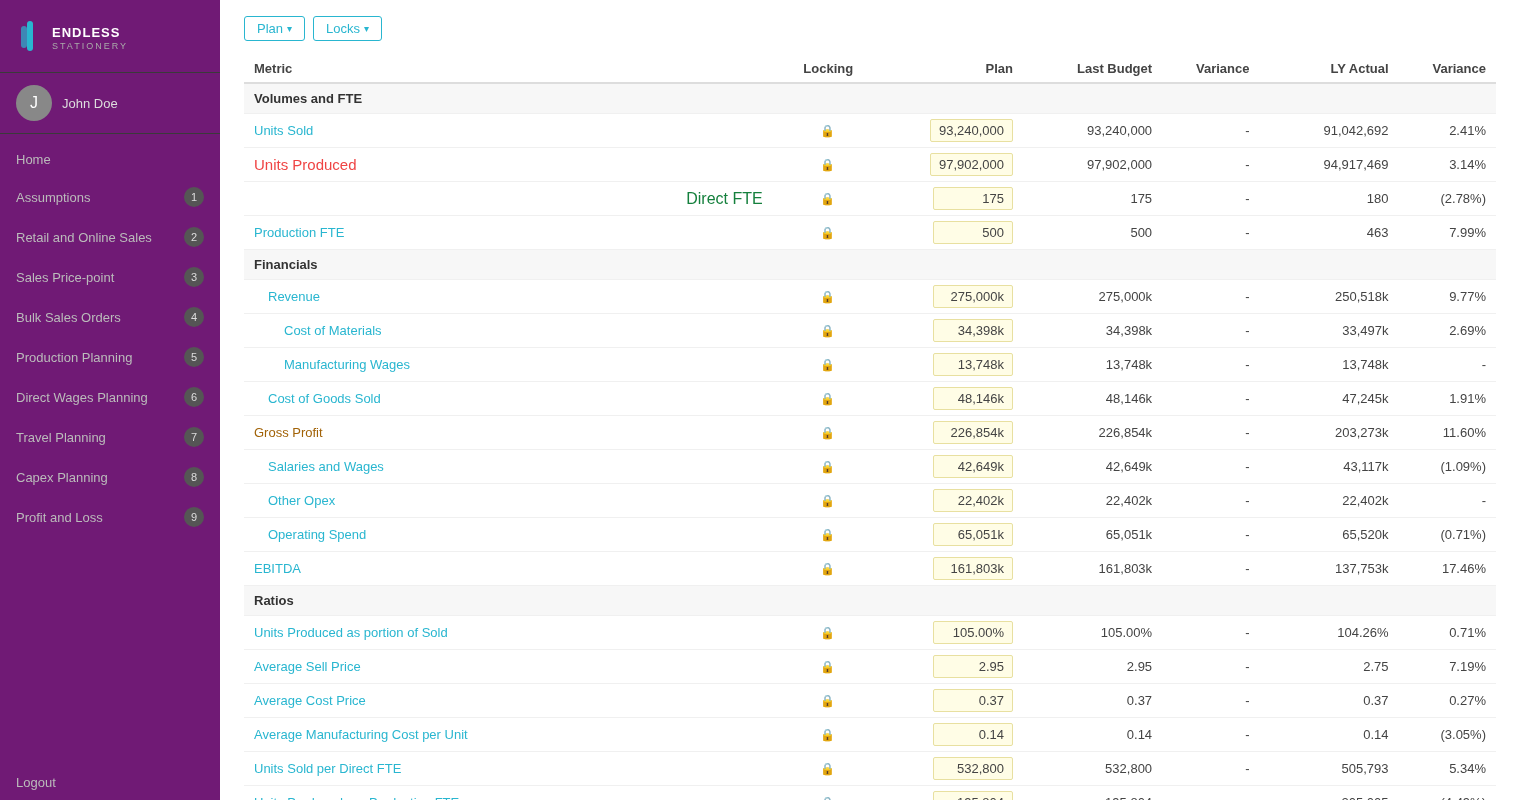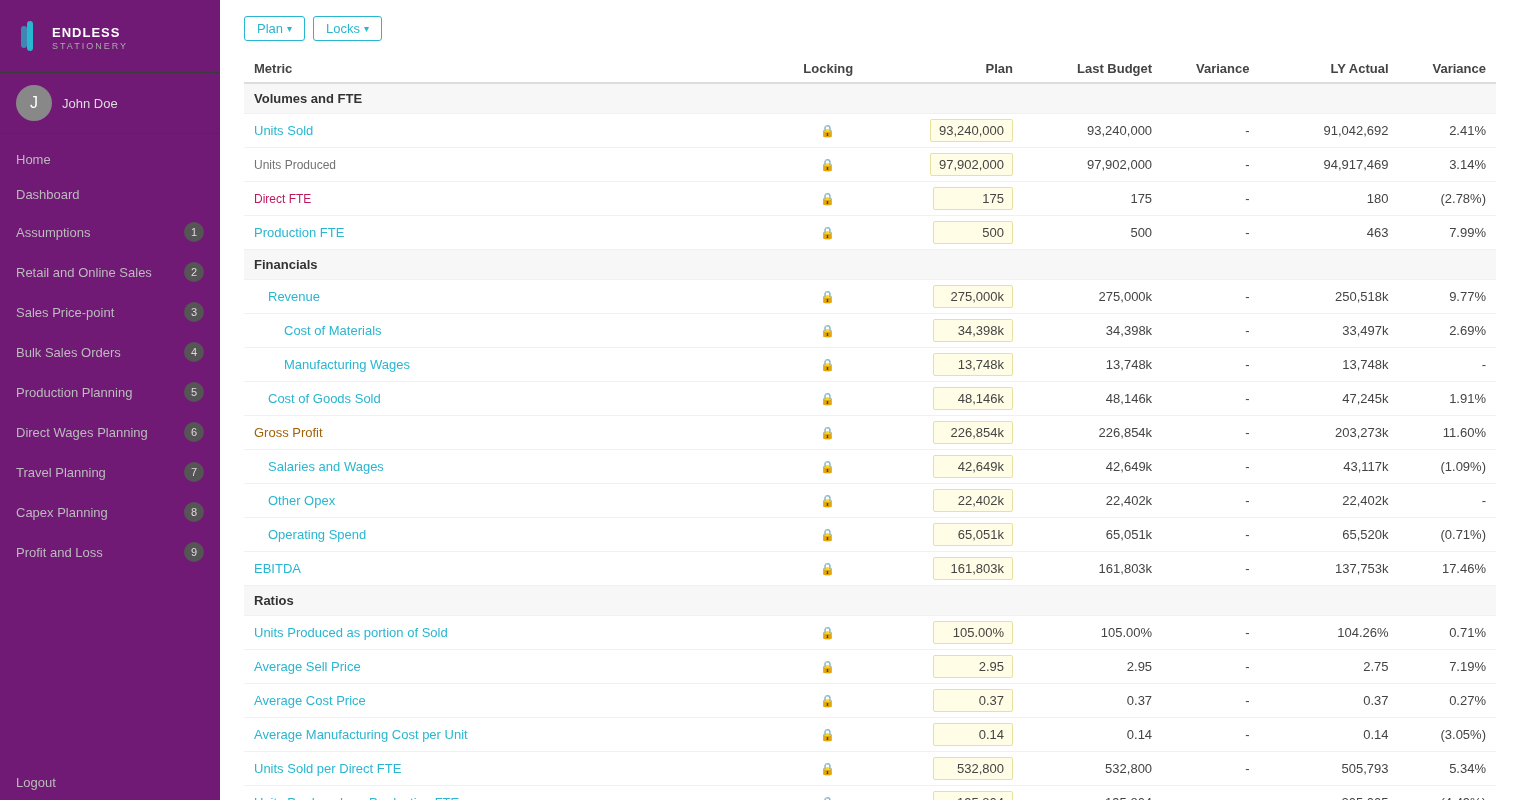--- a/index.html
+++ b/index.html
@@ -151,23 +151,20 @@
   </div>
   <div id="user-area">
     <div class="avatar">J</div>
     <span class="user-name">John Doe</span>
   </div>
   <ul class="nav-list">
     <li class="nav-item">
       <span>Home</span>
     </li>
     <li class="nav-item">
-      <span>Dashboard</span>
-    </li>
-    <li class="nav-item">
       <span>Assumptions</span>
       <span class="nav-badge">1</span>
     </li>
     <li class="nav-item">
       <span>Retail and Online Sales</span>
       <span class="nav-badge">2</span>
     </li>
     <li class="nav-item">
       <span>Sales Price-point</span>
       <span class="nav-badge">3</span>
@@ -231,30 +228,30 @@
         <tr>
       <td class="" style="color:#29b6d0; font-size:13px;">Units Sold</td>
       <td class="center"><span class="lock-icon">🔒</span></td>
       <td class="right"><span class="plan-cell">93,240,000</span></td>
       <td class="right">93,240,000</td>
       <td class="right">-</td>
       <td class="right">91,042,692</td>
       <td class="right">2.41%</td>
     </tr>
         <tr>
-      <td class="" style="color:#737373; font-size:12px;">Units Produced</td>
+      <td class="" style="color:#ef4444; font-size:15px;">Units Produced</td>
       <td class="center"><span class="lock-icon">🔒</span></td>
       <td class="right"><span class="plan-cell">97,902,000</span></td>
       <td class="right">97,902,000</td>
       <td class="right">-</td>
       <td class="right">94,917,469</td>
       <td class="right">3.14%</td>
     </tr>
         <tr>
-      <td class="" style="color:#be185d; font-size:12px;">Direct FTE</td>
+      <td class="" style="color:#15803d; font-size:16px;text-align:right;">Direct FTE</td>
       <td class="center"><span class="lock-icon">🔒</span></td>
       <td class="right"><span class="plan-cell">175</span></td>
       <td class="right">175</td>
       <td class="right">-</td>
       <td class="right">180</td>
       <td class="right">(2.78%)</td>
     </tr>
         <tr>
       <td class="" style="color:#29b6d0; font-size:13px;">Production FTE</td>
       <td class="center"><span class="lock-icon">🔒</span></td>

